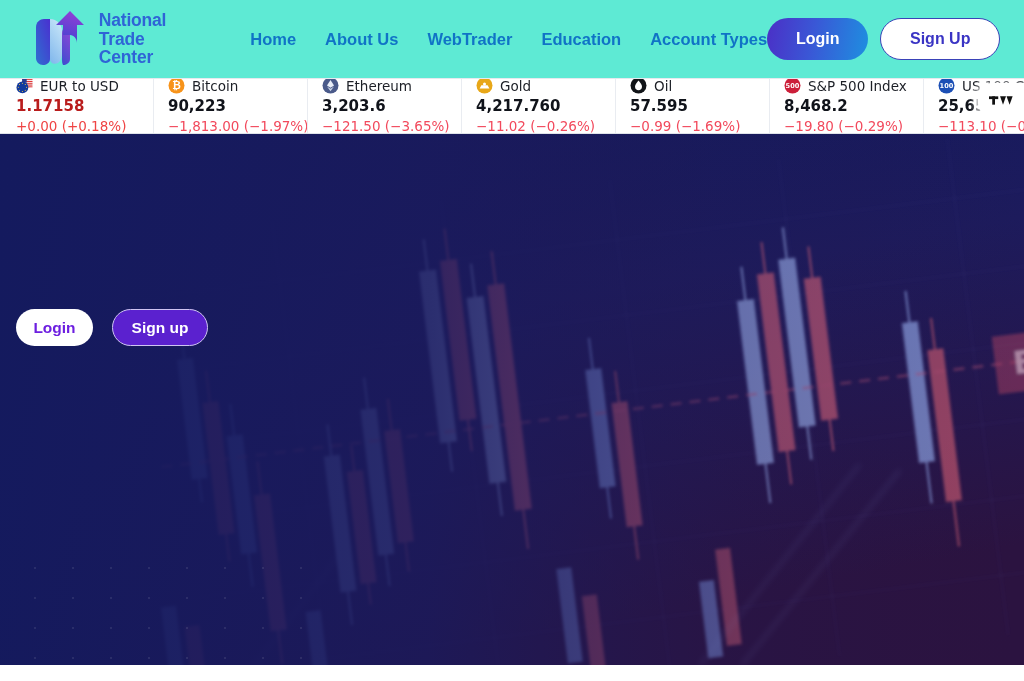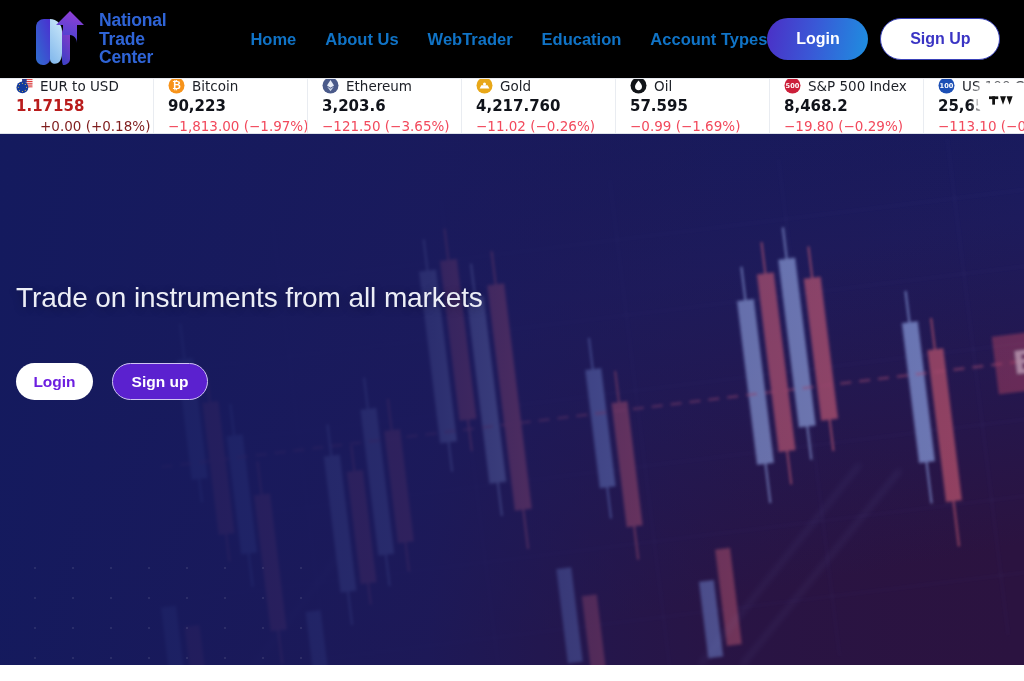--- a/index.html
+++ b/index.html
@@ -6,26 +6,27 @@
   html, body {
     width: 1024px; height: 681px;
     overflow: hidden;
     font-family: "Liberation Sans", sans-serif;
     background: #fff;
   }
 
   
   .header {
     height: 78px;
-    background: #000000;
+    background: #5eead4;
     display: flex;
     align-items: center;
     padding: 0 24px 0 30px;
     position: relative;
     z-index: 20;
+    justify-content: center;
   }
   .brand { display: flex; align-items: center; gap: 11px; }
   .brand-mark { width: 58px; height: 60px; display: block; flex: 0 0 auto; }
   .brand-text {
     font-size: 17.5px;
     font-weight: bold;
     line-height: 1.08;
     color: #2f64d6;
     letter-spacing: -0.2px;
     white-space: pre-line;
@@ -89,21 +90,21 @@
   }
   .tick-price {
     font-size: 15px; font-weight: bold; color: #10131a;
     font-family: "DejaVu Sans", sans-serif; line-height: 1.3; white-space: nowrap;
   }
   .tick-price.up { color: #b91c1c; }
   .tick-chg {
     font-size: 13.5px; white-space: nowrap; line-height: 1.35;
     font-family: "DejaVu Sans", sans-serif;
   }
-  .tick-chg.pos { color: #7f1d1d; margin-left: 24px; }
+  .tick-chg.pos { color: #ef4444; }
   .tick-chg.neg { color: #f2495c; }
 
   .ic { width: 17px; height: 17px; flex: 0 0 auto; display: block; }
 
   .tv-badge {
     position: absolute; right: 0; top: 4px;
     width: 46px; height: 34px;
     background: #fff; border-radius: 14px 0 0 14px;
     display: flex; align-items: center; justify-content: center;
     box-shadow: -3px 0 6px rgba(255,255,255,0.95);
@@ -473,19 +474,18 @@
       <line x1="742" y1="531" x2="900" y2="336"></line>
       <line x1="255" y1="531" x2="340" y2="420"></line>
     </g>
 
     <rect width="1024" height="531" fill="url(#fadeL)"></rect>
   </svg>
 
   <div class="hero-dots"></div>
 
   <div class="hero-content">
-    <p class="hero-sub">Trade on instruments from all markets</p>
     <div class="hero-cta">
       <button class="btn-hero-login">Login</button>
       <button class="btn-hero-signup">Sign up</button>
     </div>
   </div>
 </section>
 
 </body></html>

